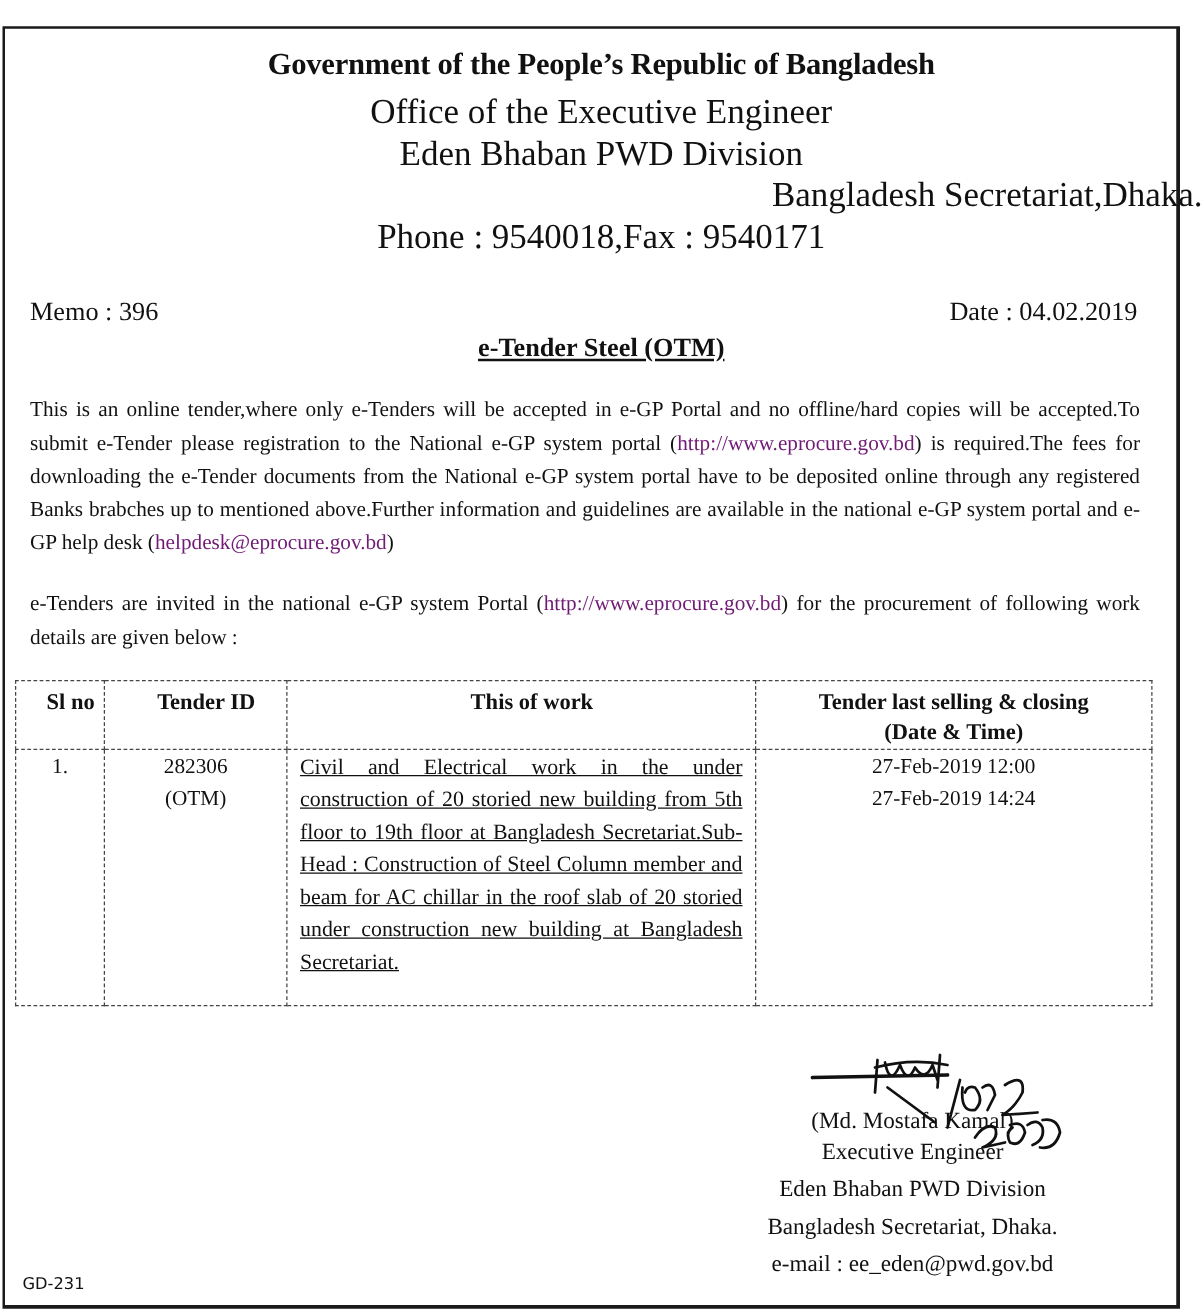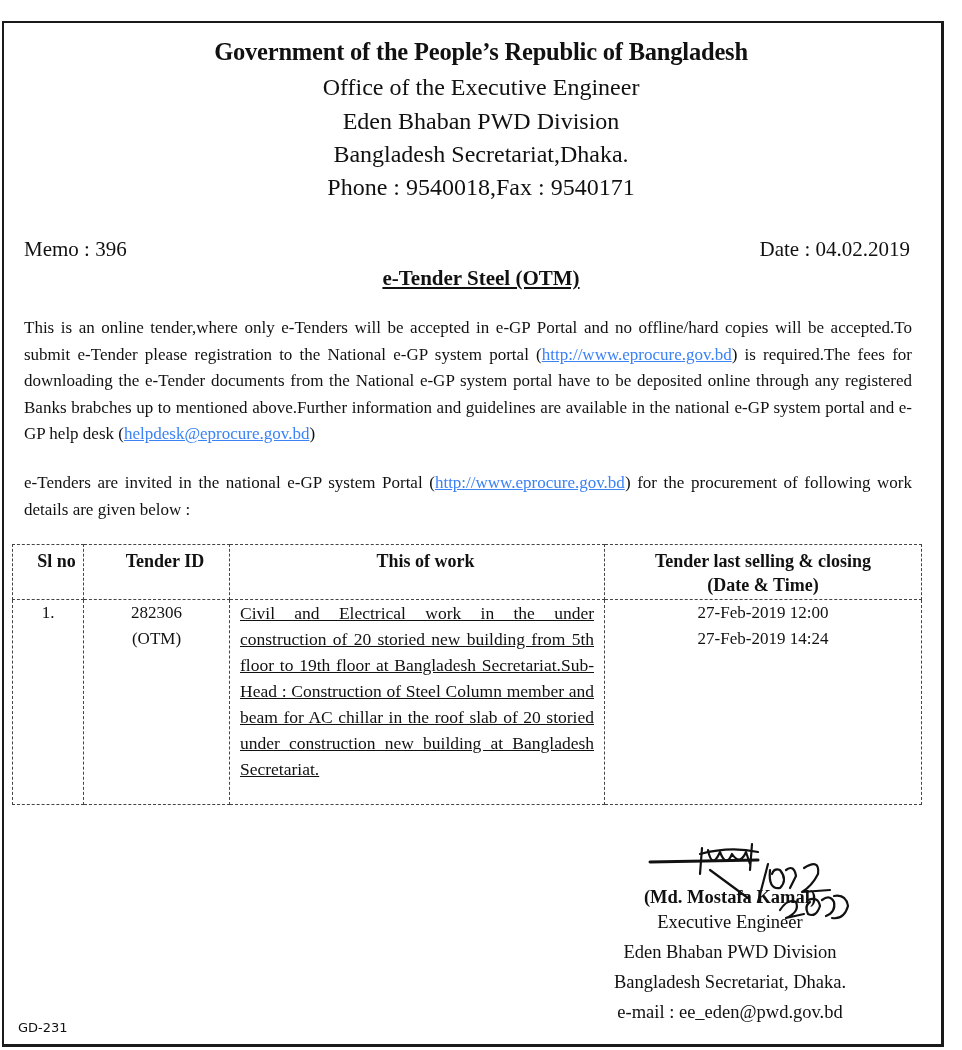--- a/index.html
+++ b/index.html
@@ -1,48 +1,48 @@
 <!DOCTYPE html>
 <html><head>
 <meta charset="utf-8">
 <style>
   html, body { margin:0; padding:0; background:#ffffff; }
   body { width:962px; height:1050px; position:relative; overflow:hidden; font-family:"Liberation Serif", serif; color:#111; }
   .frame { position:absolute; left:2px; top:21px; width:937px; height:1021px; border:2px solid #1a1a1a; border-right-width:3px; border-bottom-width:3px; box-sizing:content-box; }
   .abs { position:absolute; white-space:nowrap; }
   .center { left:0; width:962px; text-align:center; }
   .h1 { top:38px; font-size:24.5px; font-weight:bold; letter-spacing:-0.2px; }
-  .h2 { font-size:24px; }
+  .h2 { font-size:28px; }
   .memo { left:24px; top:237px; font-size:21px; }
   .date { right:52px; top:237px; font-size:21px; }
   .title { top:266px; font-size:21px; font-weight:bold; text-decoration:underline; }
   .para { position:absolute; left:24px; width:888px; font-size:17px; line-height:26.5px; text-align:justify; text-align-last:left; }
-  .para a, .para .link { color:#3b82f6; text-decoration:underline; }
+  .para a, .para .link { color:#701a75; }
   table.tender { position:absolute; left:12px; top:544px; width:910px; border-collapse:collapse; font-size:17px; }
   table.tender th, table.tender td { border:1px dashed #444; vertical-align:top; }
   table.tender th { font-weight:bold; font-size:18px; line-height:24px; height:50px; padding:4px 2px 0 19px; text-align:center; }
   table.tender td { line-height:26px; padding:0 4px 3px 4px; }
   td.c-sl { width:62px; text-align:center; }
   td.c-id { width:137px; text-align:center; }
   td.c-work { width:354px; text-align:justify; padding-left:10px !important; padding-right:10px !important; font-size:17.5px;text-decoration:underline; }
   td.c-date { text-align:center; }
   .sig { position:absolute; left:560px; width:340px; text-align:center; font-size:18.5px; line-height:31px; }
-  .sig-name { font-weight:bold; }
+  .sig-name { font-weight:normal; }
   .gd { left:18px; top:1020px; font-family:"DejaVu Sans", sans-serif; font-size:13px; }
   svg.signature { position:absolute; left:590px; top:840px; width:300px; height:90px; }
 </style>
 </head>
 <body>
 
 <div class="frame"></div>
 
 <div class="abs center h1">Government of the People’s Republic of Bangladesh</div>
 <div class="abs center h2" style="top:74px;">Office of the Executive Engineer</div>
 <div class="abs center h2" style="top:108px;">Eden Bhaban PWD Division</div>
-<div class="abs center h2" style="top:141px;">Bangladesh Secretariat,Dhaka.</div>
+<div class="abs center h2" style="top:141px;text-align:right;">Bangladesh Secretariat,Dhaka.</div>
 <div class="abs center h2" style="top:174px;">Phone : 9540018,Fax : 9540171</div>
 
 <div class="abs memo">Memo : 396</div>
 <div class="abs date">Date : 04.02.2019</div>
 
 <div class="abs center title">e-Tender Steel (OTM)</div>
 
 <div class="para" style="top:315px;"><span>This is an online tender,where only e-Tenders will be accepted in e-GP Portal and no offline/hard copies will be accepted.To submit e-Tender please registration to the National e-GP system portal (</span><span class="link">http://www.eprocure.gov.bd</span><span>) is required.The fees for downloading the e-Tender documents from the National e-GP system portal have to be deposited online through any registered Banks brabches up to mentioned above.Further information and guidelines are available in the national e-GP system portal and e-GP help desk (</span><span class="link">helpdesk@eprocure.gov.bd</span><span>)</span></div>
 
 <div class="para" style="top:470px;"><span>e-Tenders  are invited in the national e-GP system Portal (</span><span class="link">http://www.eprocure.gov.bd</span><span>) for the procurement of following work details are given below :</span></div>

